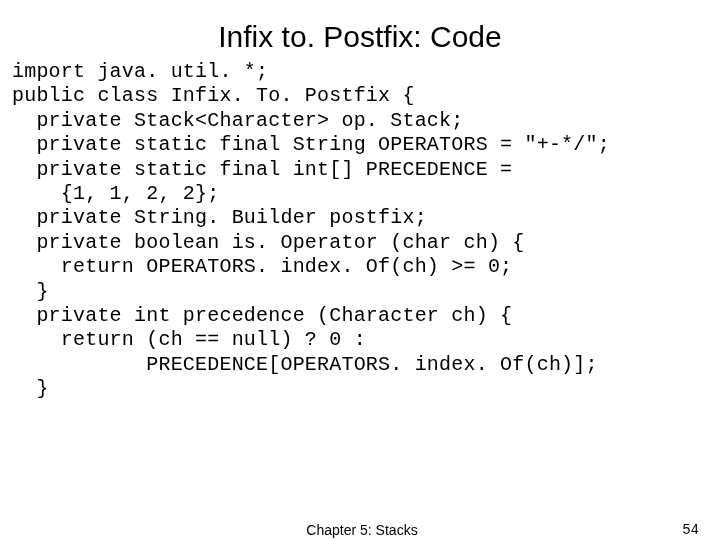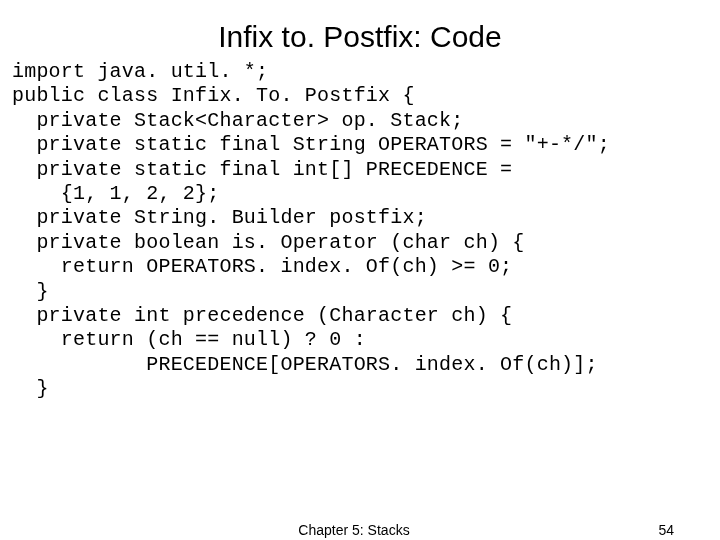--- a/index.html
+++ b/index.html
@@ -36,27 +36,28 @@
   }
   .footer {
     position: absolute;
     bottom: 18px;
     left: 0;
     width: 720px;
     font-size: 14px;
   }
   .chapter {
     position: absolute;
-    left: 0;
+    left: 8px;
     width: 708px;
     text-align: center;
   }
   .pagenum {
     position: absolute;
-    right: 46px;
+    right: 21px;
+    font-family: Liberation Mono, monospace;
   }
 </style>
 </head>
 <body>
 
 <div class="slide">
   <div class="title">Infix to. Postfix: Code</div>
   <div class="code"><span>import java. util. *;</span>
 <span>public class Infix. To. Postfix {</span>
 <span>  private Stack&lt;Character&gt; op. Stack;</span>

